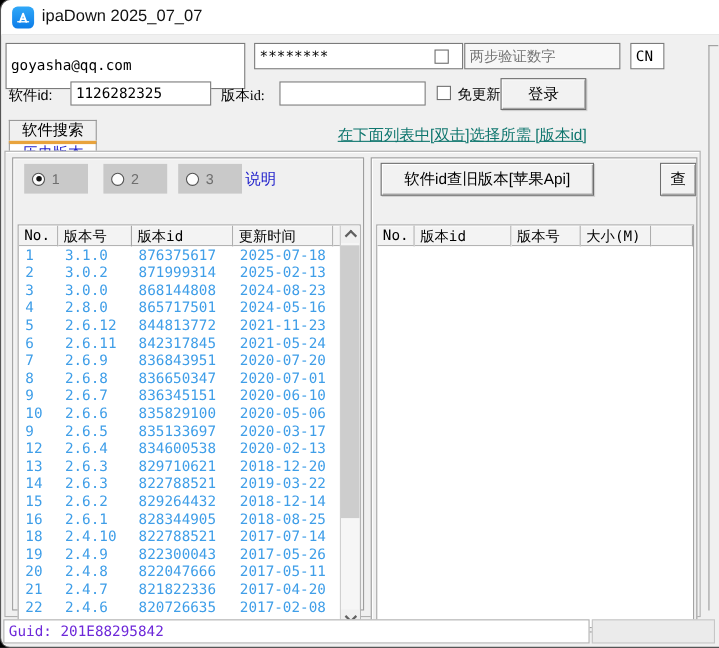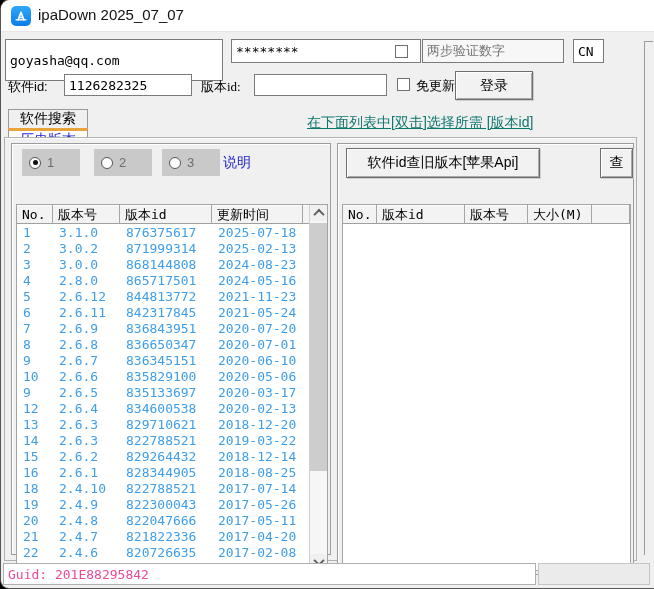--- a/index.html
+++ b/index.html
@@ -55,21 +55,21 @@
   .sbar{position:absolute;top:0;right:0;width:17px;bottom:0;background:#f6f6f6;border-left:1px solid #d0d0d0;}
   .sbtn{position:absolute;left:0;width:17px;height:16px;background:#f0f0f0;display:flex;
         align-items:center;justify-content:center;}
   .chev{width:6px;height:6px;border-left:2px solid #606060;border-top:2px solid #606060;}
   .chev.up{transform:rotate(45deg) translate(1px,1px);}
   .chev.down{transform:rotate(225deg) translate(1px,1px);}
   .sthumb{position:absolute;left:0;width:17px;background:#cdcdcd;}
   
   .statusfield{position:absolute;left:2px;top:563px;width:533px;height:22px;background:#fff;
                border:1px solid #b0b0b0;box-sizing:border-box;display:flex;align-items:center;
-               padding-left:4px;font:13px "DejaVu Sans Mono",monospace;color:#ec4899;}
+               padding-left:4px;font:13px "DejaVu Sans Mono",monospace;color:#6d28d9;}
   .statusright{position:absolute;left:537px;top:563px;width:112px;height:22px;background:#ebebeb;
                border:1px solid #c6c6c6;box-sizing:border-box;}
   .rightstrip{position:absolute;left:643px;top:41px;width:8px;height:513px;
               border-left:1px solid #9b9b9b;border-top:1px solid #9b9b9b;background:#f0f0f0;}
 </style>
 </head>
 <body>
 
 <div class="window">
 

